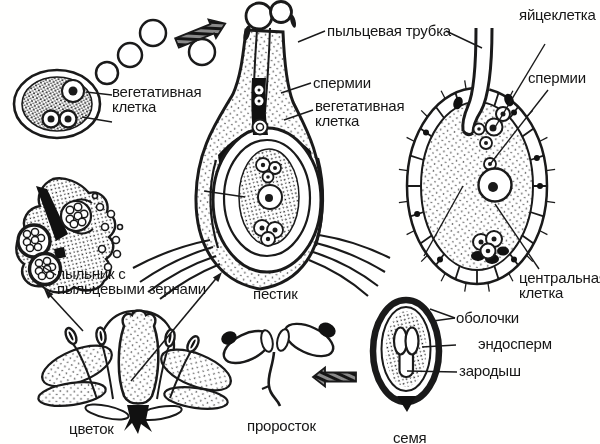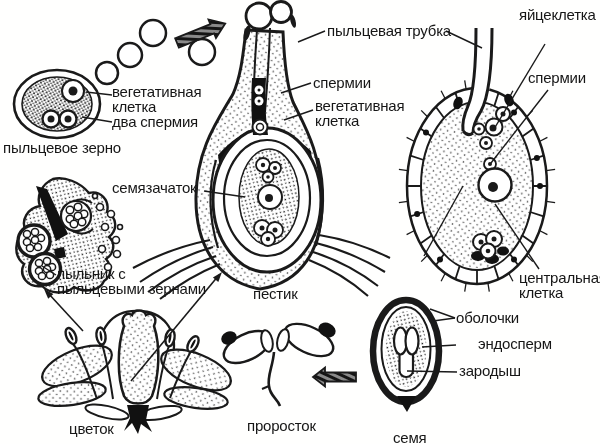--- a/index.html
+++ b/index.html
@@ -302,26 +302,23 @@
     <path d="M 539,269 L 495,204"></path>
     <path d="M 455,318 L 430,309"></path>
     <path d="M 455,318 L 433,321"></path>
     <path d="M 456,345 L 422,347"></path>
     <path d="M 457,372 L 407,371"></path>
     <path d="M 56,275 L 42,266"></path>
   </g>
 </svg>
 
 <div class="lbl wrap" style="left:112px;top:84px;width:97px;">вегетативная клетка</div>
-<div class="lbl" style="left:112px;top:114px;">два спермия</div>
-<div class="lbl" style="left:3px;top:140px;">пыльцевое зерно</div>
 <div class="lbl" style="left:327px;top:23px;">пыльцевая трубка</div>
 <div class="lbl" style="left:313px;top:75px;">спермии</div>
 <div class="lbl wrap" style="left:315px;top:98px;width:100px;">вегетативная клетка</div>
-<div class="lbl" style="left:112px;top:180px;">семязачаток</div>
 <div class="lbl" style="left:253px;top:286px;">пестик</div>
 <div class="lbl wrap" style="left:57px;top:266px;width:158px;">пыльник с пыльцевыми зернами</div>
 <div class="lbl" style="left:69px;top:421px;">цветок</div>
 <div class="lbl" style="left:519px;top:7px;">яйцеклетка</div>
 <div class="lbl" style="left:528px;top:70px;">спермии</div>
 <div class="lbl wrap" style="left:519px;top:270px;width:92px;">центральная клетка</div>
 <div class="lbl" style="left:456px;top:310px;">оболочки</div>
 <div class="lbl" style="left:478px;top:336px;">эндосперм</div>
 <div class="lbl" style="left:459px;top:363px;">зародыш</div>
 <div class="lbl" style="left:393px;top:430px;">семя</div>

